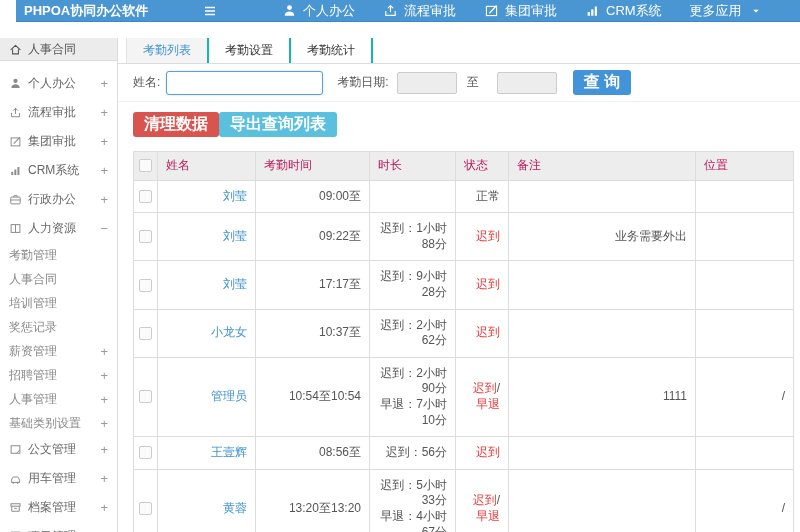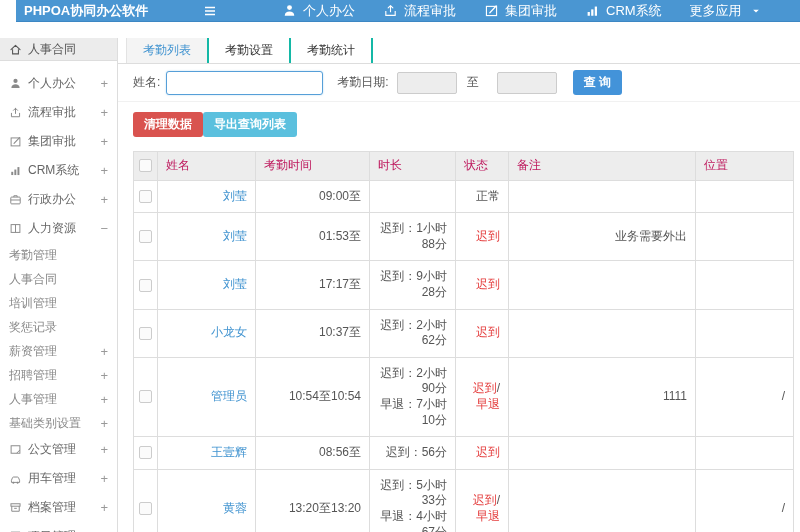--- a/index.html
+++ b/index.html
@@ -61,21 +61,21 @@
     margin-left: 6px; width: 157px; height: 24px; border: 1px solid #569fd8;
     border-radius: 3px; padding: 0 6px; font-size: 12px; color: #333; outline: none;
     box-shadow: 0 0 2px rgba(82,160,220,.4);
   }
   .lbl-date { margin-left: 14px; }
   .inp-date {
     margin-left: 8px; width: 60px; height: 22px; background: #ededed;
     border: 1px solid #ccc; border-radius: 2px; padding: 0 4px; font-size: 12px;
   }
   .to-label { margin: 0 10px; }
-  .btn { color: #fff; border: none; border-radius: 3px; height: 25px; padding: 0 11px; font-size: 12px; font-weight: bold; cursor: pointer; font-family: inherit; }
+  .btn { color: #fff; border: none; border-radius: 3px; height: 25px; padding: 0 11px; font-size: 16px; font-weight: bold; cursor: pointer; font-family: inherit; }
   .btn-primary { background: #4393d9; margin-left: 16px; }
   .actions { display: flex; padding: 10px 0 12px 15px; }
   .btn-danger { background: #d9534f; }
   .btn-info { background: #5bc0de; }
 
   
   .table-wrap { margin: 2px 0 0 15px; }
   table { border-collapse: collapse; width: 660px; table-layout: fixed; }
   th, td { border: 1px solid #ddd; padding: 8px 8px; font-size: 12px; vertical-align: middle; line-height: 1.3; overflow: hidden; text-align: right; }
   thead th { background: #ededed; color: #be185d; font-weight: normal; text-align: left; padding: 4px 8px; height: 23px; }
@@ -335,21 +335,21 @@
             <td><a class="name">刘莹</a></td>
             <td>09:00至</td>
             <td></td>
             <td><span class="st-normal">正常</span></td>
             <td></td>
             <td></td>
           </tr>
           <tr>
             <td class="c-cb"><span class="cb"></span></td>
             <td><a class="name">刘莹</a></td>
-            <td>01:53至</td>
+            <td>09:22至</td>
             <td>
               <div>迟到：1小时88分</div>
             </td>
             <td><span class="st-late">迟到</span></td>
             <td>业务需要外出</td>
             <td></td>
           </tr>
           <tr>
             <td class="c-cb"><span class="cb"></span></td>
             <td><a class="name">刘莹</a></td>

